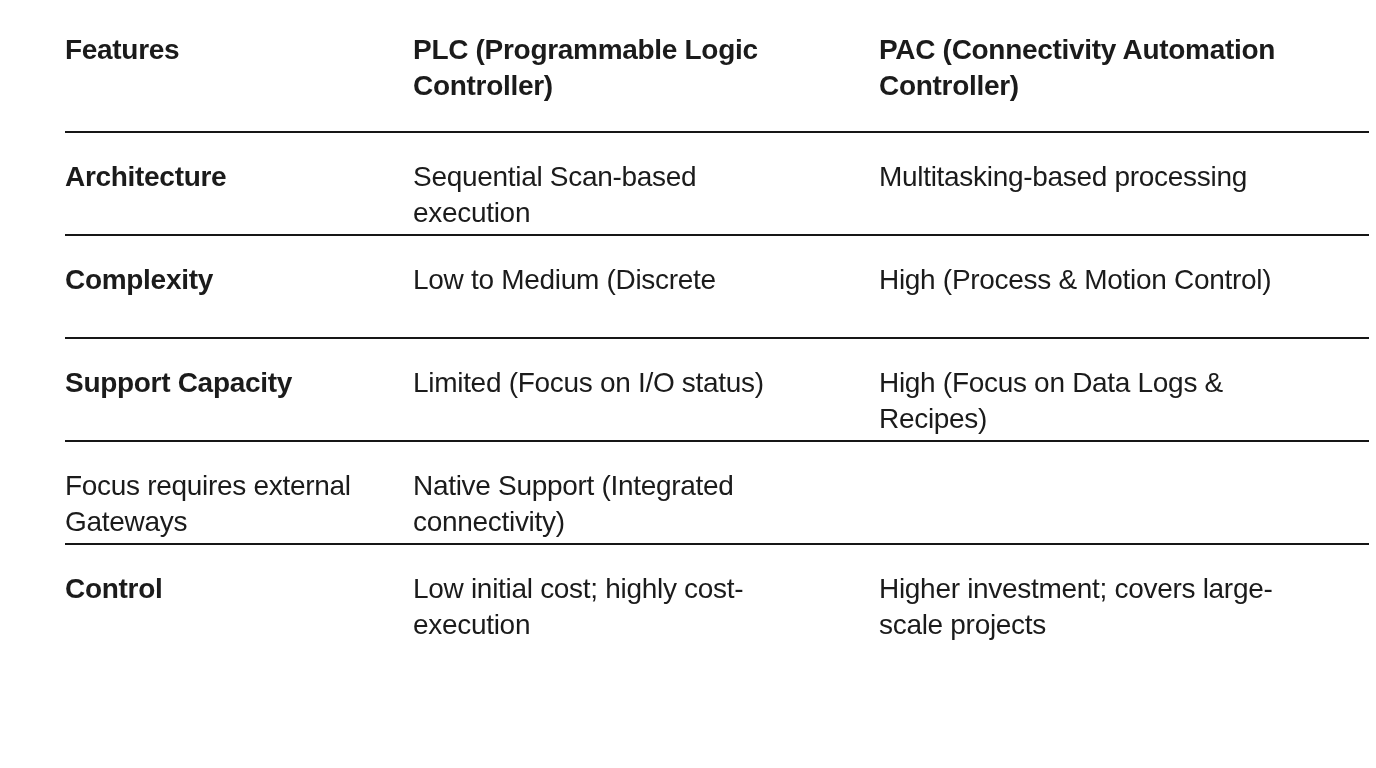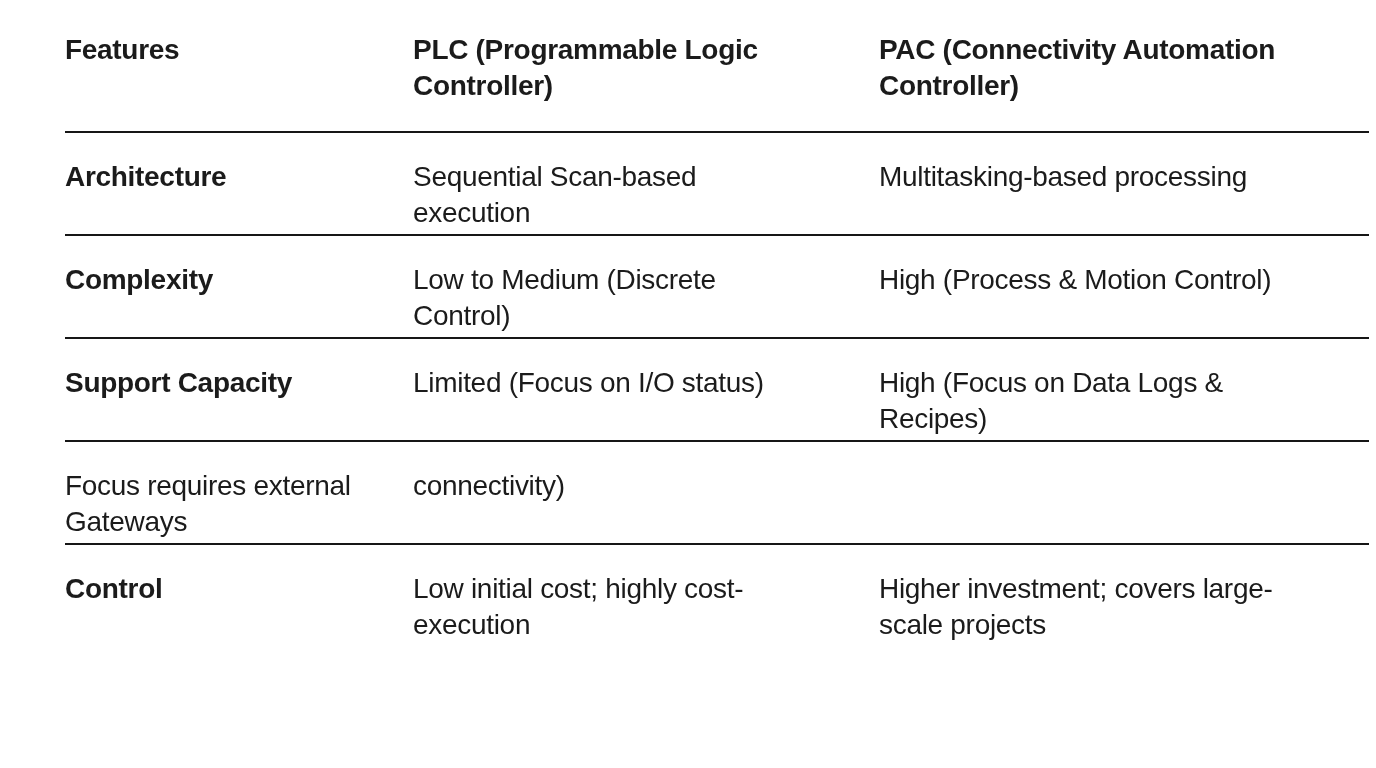--- a/index.html
+++ b/index.html
@@ -77,21 +77,20 @@
       <span class="line">Multitasking-based processing</span>
     </div>
   </div>
 
   <div class="tr body-row">
     <div class="cell feature-col">
       <span class="line">Complexity</span>
     </div>
     <div class="cell value-col">
       <span class="line">Low to Medium (Discrete</span>
-      <span class="line">Control)</span>
     </div>
     <div class="cell value-col">
       <span class="line">High (Process &amp; Motion Control)</span>
     </div>
   </div>
 
   <div class="tr body-row">
     <div class="cell feature-col">
       <span class="line">Support Capacity</span>
     </div>
@@ -103,20 +102,21 @@
       <span class="line">Recipes)</span>
     </div>
   </div>
 
   <div class="tr body-row">
     <div class="cell value-col">
       <span class="line">Focus requires external</span>
       <span class="line">Gateways</span>
     </div>
     <div class="cell value-col">
+      <span class="line">Native Support (Integrated</span>
       <span class="line">connectivity)</span>
     </div>
   </div>
 
   <div class="tr body-row last-row">
     <div class="cell feature-col">
       <span class="line">Control</span>
     </div>
     <div class="cell value-col">
       <span class="line">Low initial cost; highly cost-</span>

